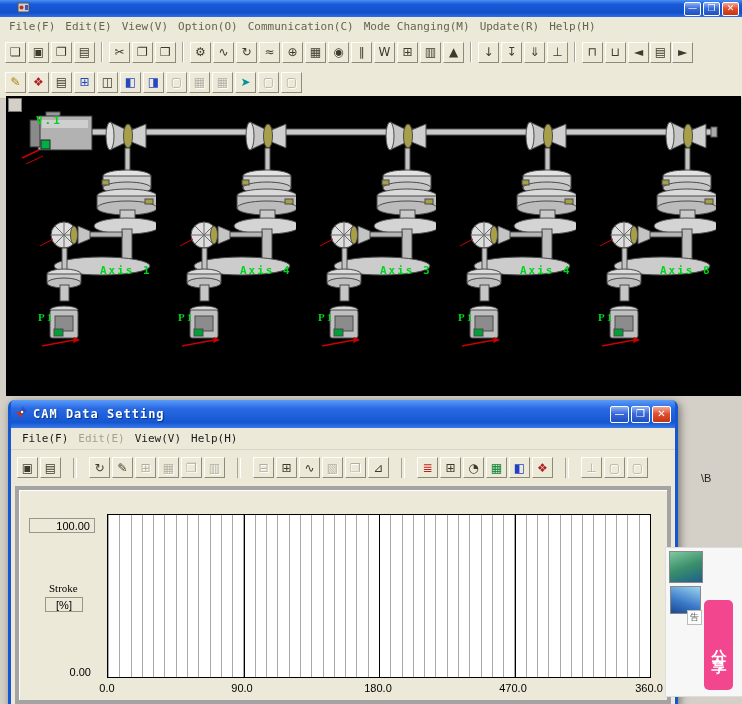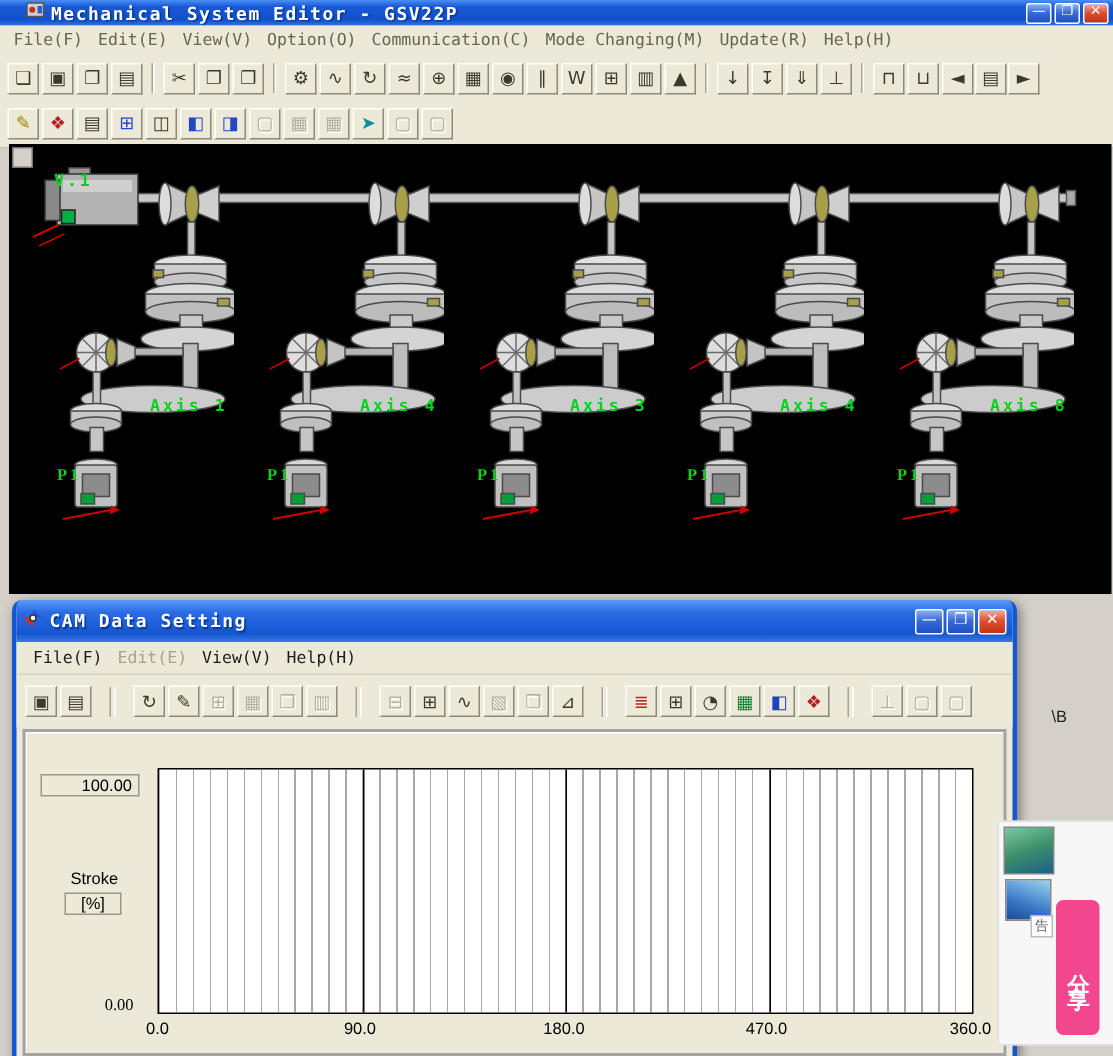--- a/index.html
+++ b/index.html
@@ -58,28 +58,28 @@
     box-shadow:2px 2px 8px rgba(0,0,0,.45);box-sizing:content-box;}
   .cam-titlebar{height:28px;border-radius:4px 4px 0 0;display:flex;align-items:center;gap:4px;padding:0 4px;
     background:linear-gradient(180deg,#5a9cf8 0%,#2a6ae4 30%,#1557d0 80%,#3a77e8 100%);}
   .cam-title{color:#fff;font:bold 12px "DejaVu Sans Mono",monospace;letter-spacing:1px;text-shadow:1px 1px 1px #00338a;}
   .cam-menubar{position:static;height:21px;background:#ece9d8;display:flex;align-items:center;
     padding-left:6px;border-bottom:1px solid #d8d4c4;}
   .cam-toolbar{position:static;height:31px;background:#ece9d8;display:flex;align-items:center;
     gap:2px;padding:2px 2px 2px 6px;}
   .cam-toolbar .tb-sep{margin:0 10px;}
   .chart-panel{position:absolute;left:4px;right:4px;top:86px;bottom:0;background:#ece9d8;
-    border:2px solid #a3a3a3;box-shadow:inset 1px 1px 0 #fff;}
+    border:4px solid #a3a3a3;box-shadow:inset 1px 1px 0 #fff;}
   .ybox,.ylabel-title,.xtick{position:absolute;font:11px "Liberation Sans",sans-serif;color:#000;}
   .ymax{left:10px;top:28px;width:66px;height:15px;border:1px solid #9a968a;background:#ece9d8;
     text-align:right;padding:1px 4px 0 0;box-sizing:border-box;}
-  .ylabel-title{left:30px;top:92px;}
+  .ylabel-title{left:30px;top:92px;font-family:Liberation Serif, serif;}
   .yunit{left:26px;top:107px;width:38px;height:15px;border:1px solid #9a968a;background:#ece9d8;
     text-align:center;padding-top:1px;box-sizing:border-box;}
-  .ymin{left:10px;top:176px;width:66px;text-align:right;padding-right:4px;box-sizing:border-box;font-family:Liberation Serif, serif;}
+  .ymin{left:10px;top:176px;width:66px;text-align:right;padding-right:4px;box-sizing:border-box;}
   .plot{position:absolute;left:88px;top:24px;width:542px;height:162px;border:1px solid #000;
     background-color:#fff;
     background-image:repeating-linear-gradient(to right,#a8a8a8 0,#a8a8a8 1px,transparent 1px,transparent 11.29px);}
   .major{position:absolute;top:0;bottom:0;width:1px;background:#000;}
   .m25{left:25%}.m50{left:50%}.m75{left:75%}
   .xtick{top:192px;width:44px;text-align:center;}
   .xt0{left:66px}.xt1{left:201px}.xt2{left:337px}.xt3{left:472px}.xt4{left:608px}
 
   
   .ad-strip{position:absolute;left:665px;top:547px;width:77px;height:148px;background:#f7f7f7;
@@ -101,21 +101,20 @@
   <div class="main-window">
 
     <div class="titlebar">
       <span class="app-icon">
         <svg width="13" height="13">
             <rect x="1" y="2" width="11" height="9" fill="#d0d0d0" stroke="#555"></rect>
             <circle cx="4.5" cy="6.5" r="2" fill="#c03018"></circle>
             <rect x="8" y="4" width="3" height="5" fill="#3858c8"></rect>
           </svg>
       </span>
-      <span class="title-text">Mechanical System Editor - GSV22P</span>
       <span class="win-controls">
         <button class="winbtn">—</button>
         <button class="winbtn">❐</button>
         <button class="winbtn close">✕</button>
       </span>
     </div>
 
     <div class="menubar">
 
     <span class="menu-item">File(F)</span>

